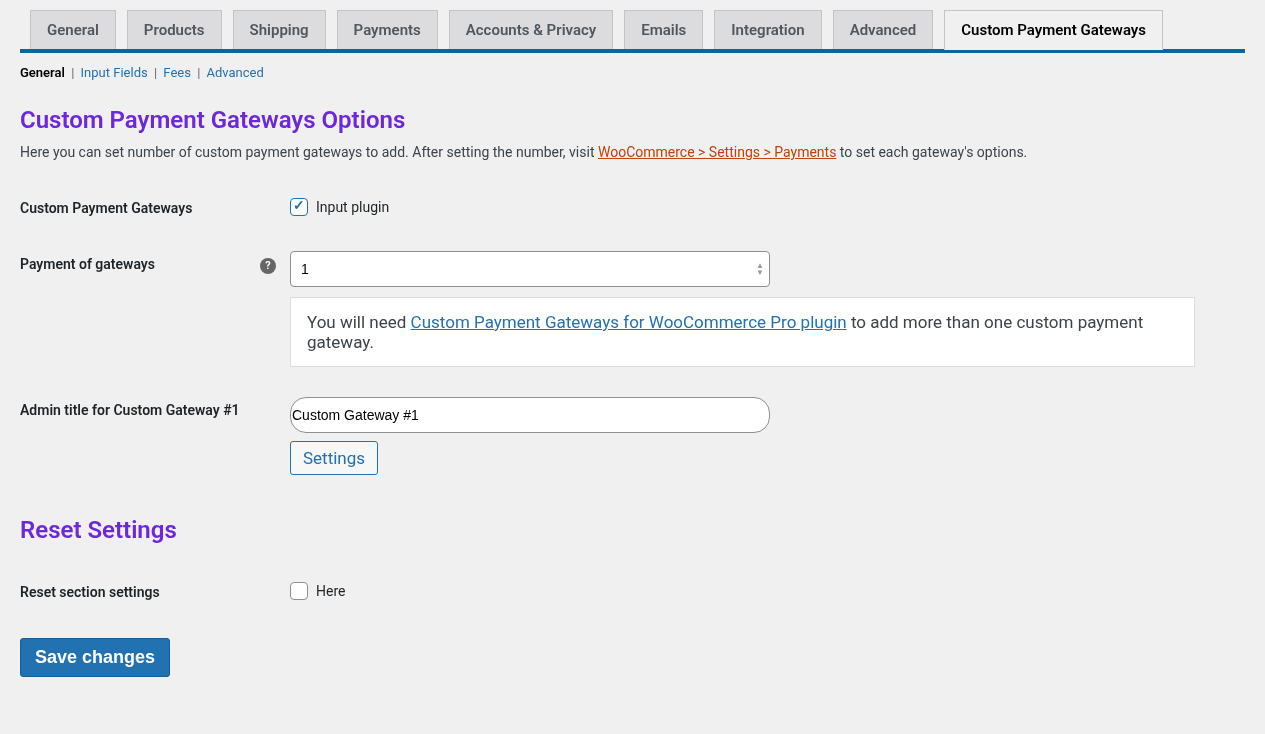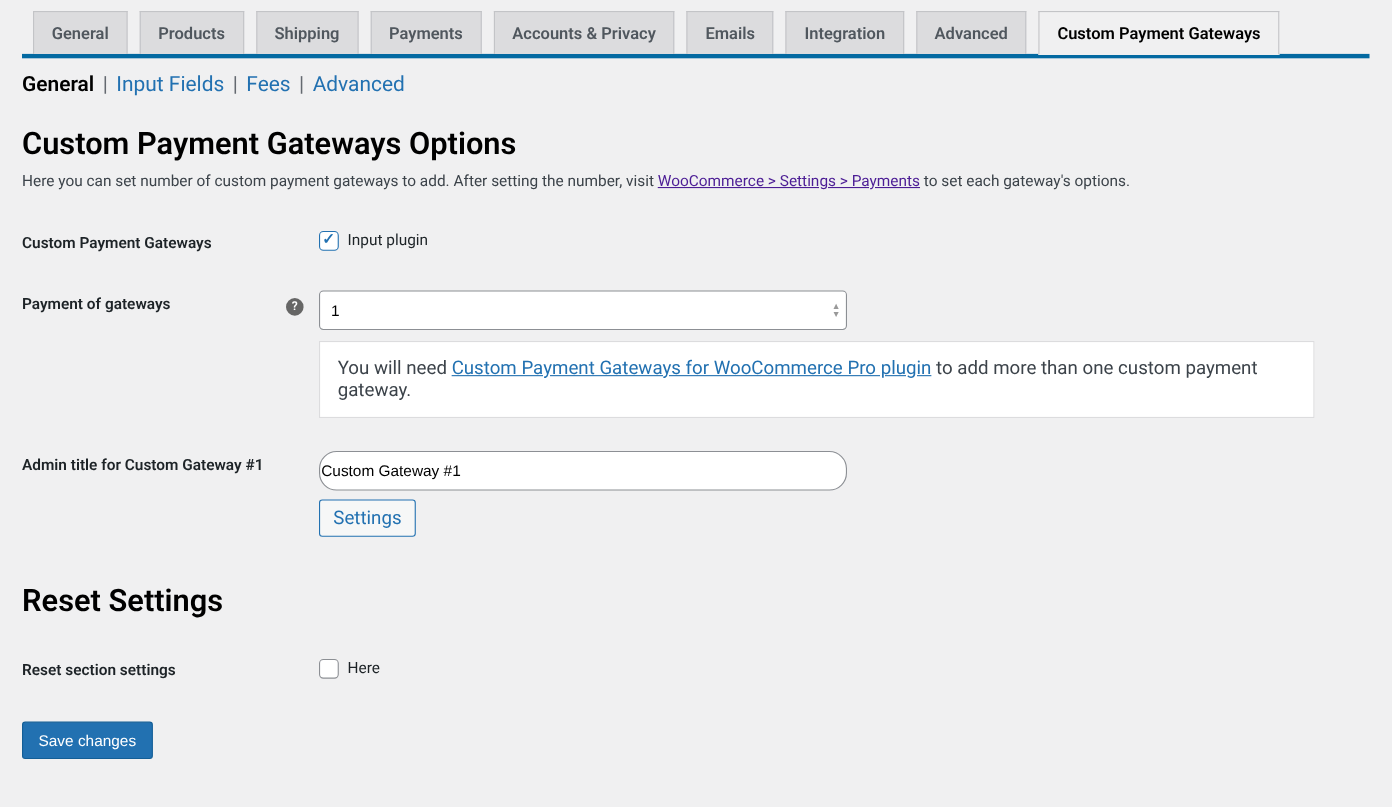--- a/index.html
+++ b/index.html
@@ -37,51 +37,51 @@
     .nav-tab:first-child { margin-left: 10px; }
     .nav-tab-active {
       background: #f0f0f1;
       color: #000;
       border-bottom: 1px solid #f0f0f1;
     }
     .subsubsub {
       list-style: none;
       margin: 12px 0 0 0;
       padding: 0;
-      font-size: 19px;
+      font-size: 13px;
       color: #646970;
     }
     .subsubsub li {
       display: inline;
     }
     .subsubsub a {
       color: #2271b1;
       text-decoration: none;
     }
     .subsubsub .current {
       color: #000;
       font-weight: 600;
     }
     .subsubsub .sep {
       color: #646970;
       padding: 0 3px;
     }
     h2.section-title {
-      font-size: 28px;
+      font-size: 24px;
       font-weight: 600;
-      color: #000000;
+      color: #6d28d9;
       margin: 26px 0 10px 0;
     }
     p.desc {
       margin: 10px 0 20px 0;
       font-size: 14px;
       color: #3c434a;
     }
     p.desc a {
-      color: #4c1d95;
+      color: #c2410c;
       text-decoration: underline;
     }
     table.form-table {
       width: 100%;
       border-collapse: collapse;
       margin-top: 20px;
     }
     table.form-table th {
       text-align: left;
       vertical-align: top;
@@ -196,22 +196,22 @@
       cursor: pointer;
       text-decoration: none;
     }
     .button-primary {
       display: inline-block;
       padding: 8px 14px;
       border: 1px solid #135e96;
       border-radius: 3px;
       background: #2271b1;
       color: #fff;
-      font-size: 14px;
-      font-weight: 400;
+      font-size: 18px;
+      font-weight: 700;
       cursor: pointer;
       margin-top: 18px;
     }
     .th-with-help { position: relative; padding-right: 28px !important; }
     .th-with-help .help-icon { position: absolute; right: 4px; top: 22px; }
   </style>
 </head>
 <body>
 
 <div class="wrap">

